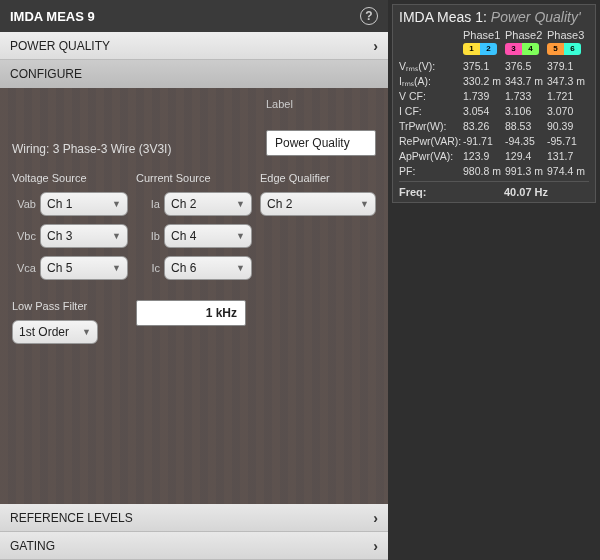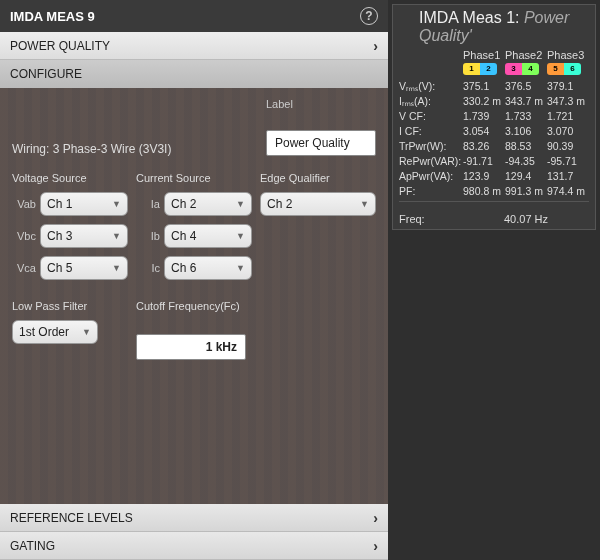--- a/index.html
+++ b/index.html
@@ -23,34 +23,34 @@
   .cols { display: flex; gap: 8px; margin-bottom: 12px; }
   .col { flex: 1; }
   .col-header { font-size: 11px; color: #ddd; margin-bottom: 6px; height: 14px; }
   .src-row { display: flex; align-items: center; margin-bottom: 8px; gap: 4px; }
   .prefix { width: 24px; font-size: 11px; color: #ccc; text-align: right; }
   .dropdown { background: linear-gradient(#f4f4f4,#e2e2e2); color: #222; border: 1px solid #999; border-radius: 6px; padding: 4px 6px; font-size: 12px; display: flex; align-items: center; justify-content: space-between; cursor: pointer; flex: 1; min-width: 80px; }
   .dropdown .caret { font-size: 9px; color: #666; margin-left: 6px; }
   .footer-sections .section-header { background: linear-gradient(#e8e8e8,#d6d6d6); }
   .right-panel { width: 212px; background: #2f2f2f; padding: 4px; font-size: 11px; color: #ddd; }
   .results-box { background: #3a3a3a; border: 1px solid #555; padding: 4px 6px; }
-  .res-title { font-size: 16px; color: #eee; margin-bottom: 4px; margin-left: 20px; }
+  .res-title { font-size: 14px; color: #eee; margin-bottom: 4px; }
   .res-title .sub { font-style: italic; color: #aaa; }
   .res-hdr { display: flex; }
   .res-hdr .lab { width: 64px; }
   .res-hdr .ph { flex: 1; text-align: left; font-size: 11px; }
   .badges { display: flex; margin-bottom: 4px; }
   .badges .lab { width: 64px; }
   .badge-wrap { flex: 1; display: flex; }
   .badge { display: inline-flex; height: 12px; border-radius: 3px; overflow: hidden; font-size: 8px; line-height: 12px; color: #000; font-weight: bold; width: 34px; }
   .badge span { flex: 1; text-align: center; }
   .res-row { display: flex; line-height: 15px; }
   .res-row .lab { width: 64px; font-size: 10.5px; }
   .res-row .val { flex: 1; font-size: 10.5px; text-align: left; }
-  .freq-row { border-top: 1px solid #555; margin-top: 2px; padding-top: 11px; display: flex; }
+  .freq-row { border-top: 1px solid #555; margin-top: 2px; padding-top: 4px; display: flex; font-weight: bold; }
   .freq-row .lab { width: 64px; }
   .freq-row .val { flex: 1; text-align: center; }
 </style>
 </head>
 <body>
 
 <div class="left-panel">
   <div class="title-bar">
     <span>IMDA MEAS 9</span>
     <span class="help-icon">?</span>
@@ -143,21 +143,20 @@
 
     <div class="cols">
       <div class="col">
         <div class="col-header">Low Pass Filter</div>
         <div class="dropdown" style="width:86px">
             <span>1st Order</span>
             <span class="caret">▼</span>
           </div>
       </div>
       <div class="col">
-        <div class="col-header" style="height:28px">Cutoff Frequency(Fc)</div>
         <input class="text-field" style="text-align: right; width: 110px; font-weight: bold;" value="1 kHz">
       </div>
       <div class="col"></div>
     </div>
 
   </div>
 
   <div class="footer-sections">
     <div class="section-header">
       <span>REFERENCE LEVELS</span>

